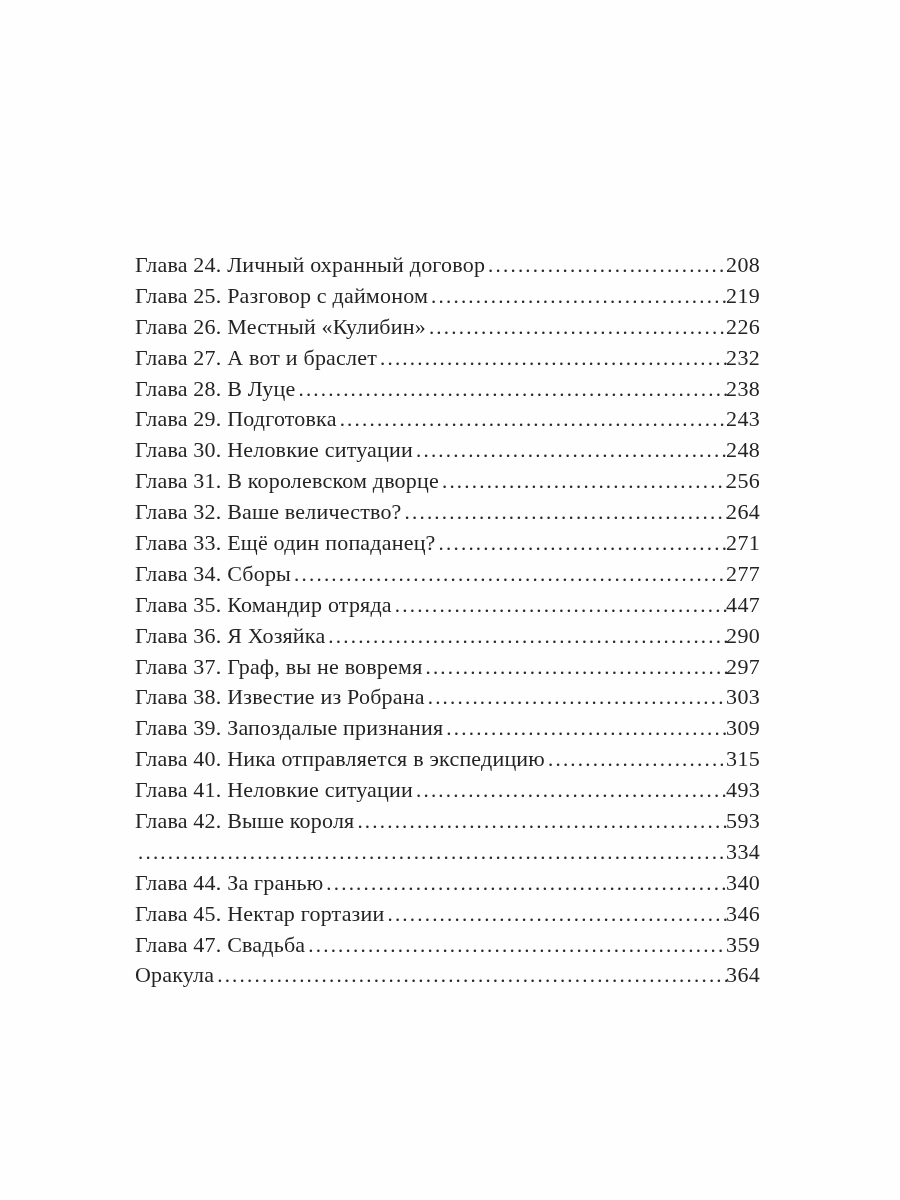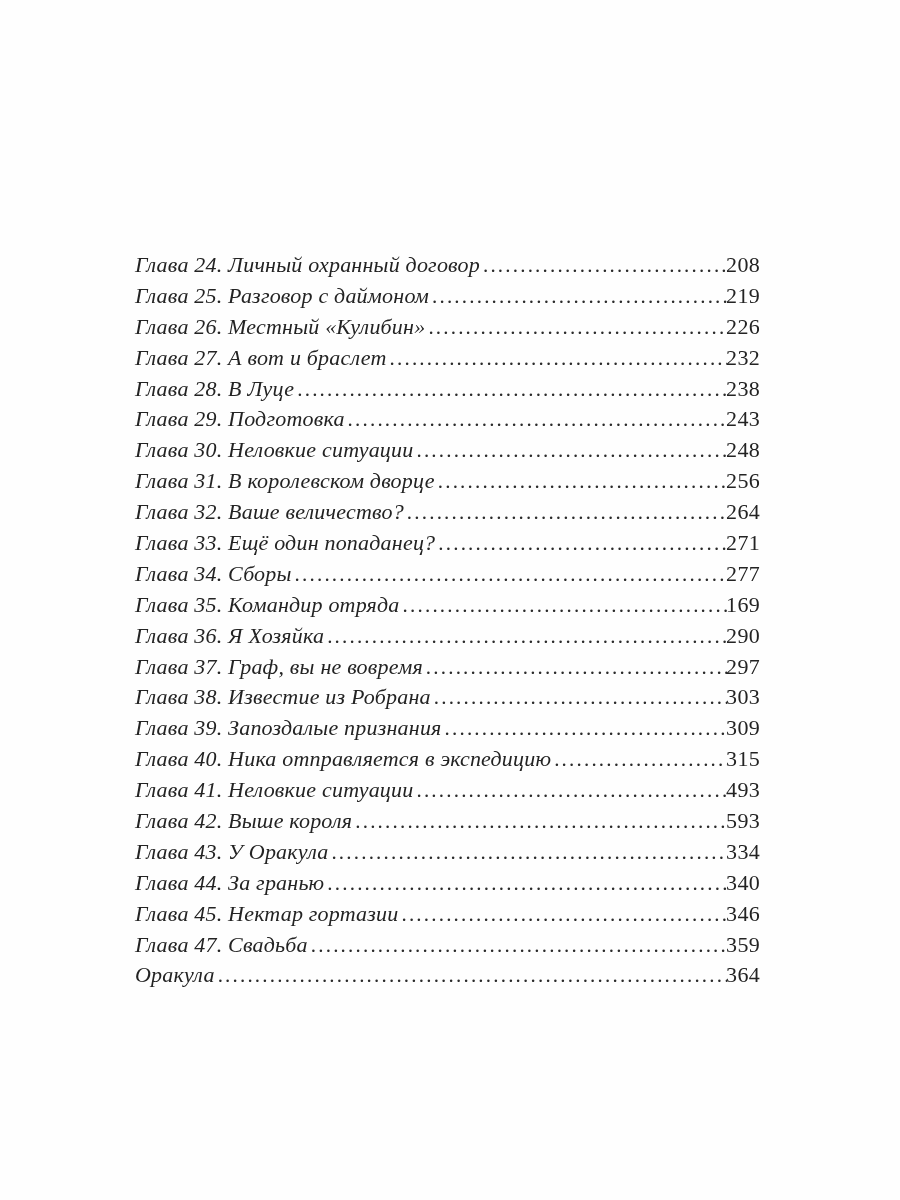--- a/index.html
+++ b/index.html
@@ -27,21 +27,20 @@
     display: flex;
     align-items: baseline;
     height: 30.9px;
     line-height: 30.9px;
     font-size: 22px;
     white-space: nowrap;
   }
   .label {
     flex: 0 0 auto;
     letter-spacing: 0.2px;
-    font-style: italic;
   }
   .dots {
     flex: 1 1 auto;
     min-width: 0;
     overflow: hidden;
     white-space: nowrap;
     padding-left: 3px;
     margin-right: -1px;
   }
   .dots::after {
@@ -123,21 +122,21 @@
 
   <div class="row">
     <span class="label">Глава 34. Сборы</span>
     <span class="dots"></span>
     <span class="num">277</span>
   </div>
 
   <div class="row">
     <span class="label">Глава 35. Командир отряда</span>
     <span class="dots"></span>
-    <span class="num">169</span>
+    <span class="num">447</span>
   </div>
 
   <div class="row">
     <span class="label">Глава 36. Я Хозяйка</span>
     <span class="dots"></span>
     <span class="num">290</span>
   </div>
 
   <div class="row">
     <span class="label">Глава 37. Граф, вы не вовремя</span>
@@ -169,21 +168,20 @@
     <span class="num">493</span>
   </div>
 
   <div class="row">
     <span class="label">Глава 42. Выше короля</span>
     <span class="dots"></span>
     <span class="num">593</span>
   </div>
 
   <div class="row">
-    <span class="label">Глава 43. У Оракула</span>
     <span class="dots"></span>
     <span class="num">334</span>
   </div>
 
   <div class="row">
     <span class="label">Глава 44. За гранью</span>
     <span class="dots"></span>
     <span class="num">340</span>
   </div>
 

